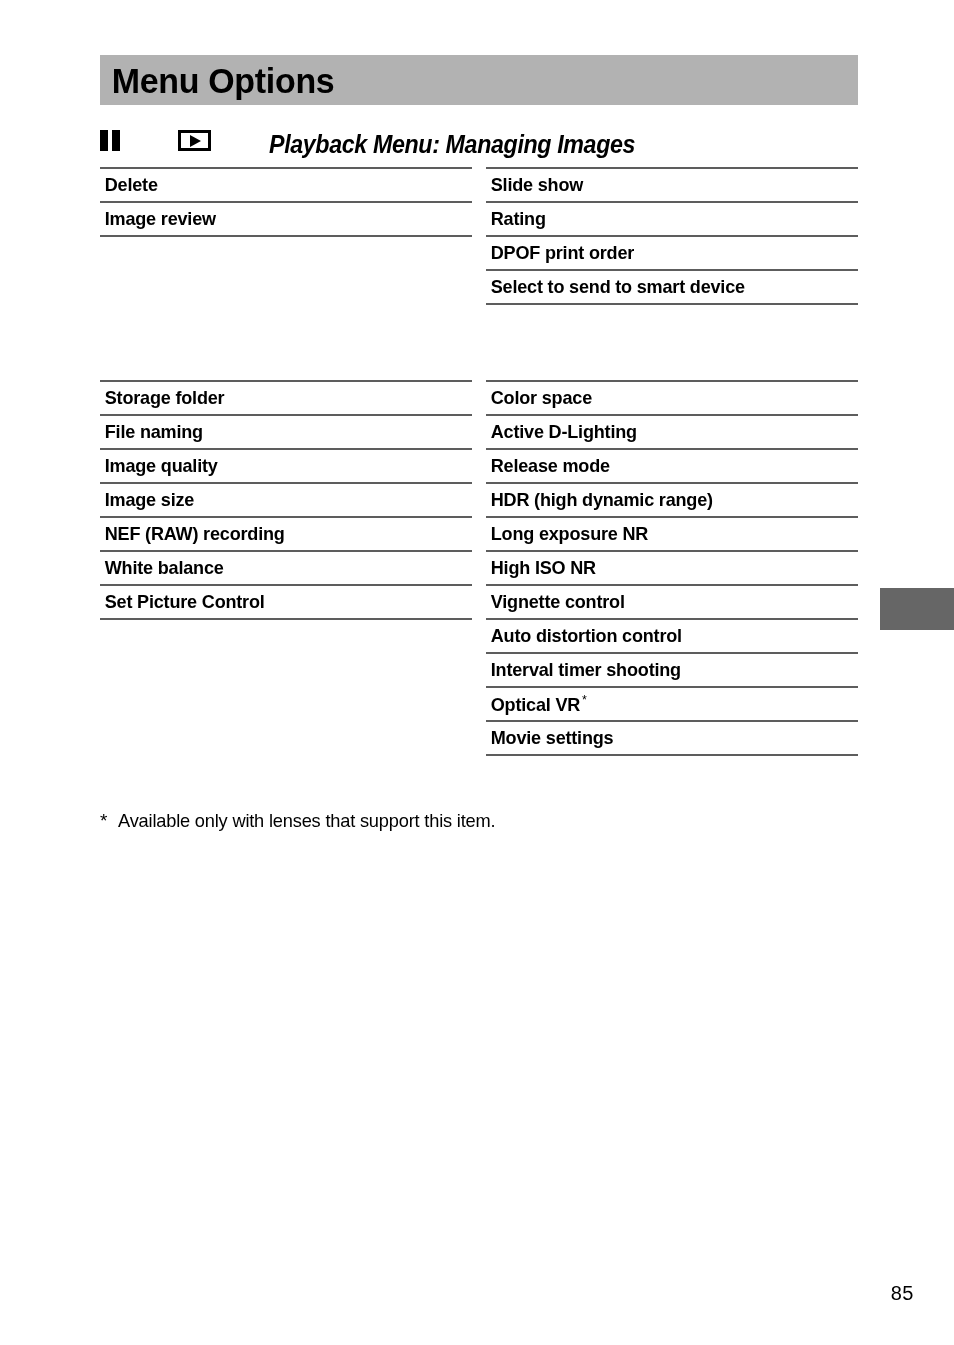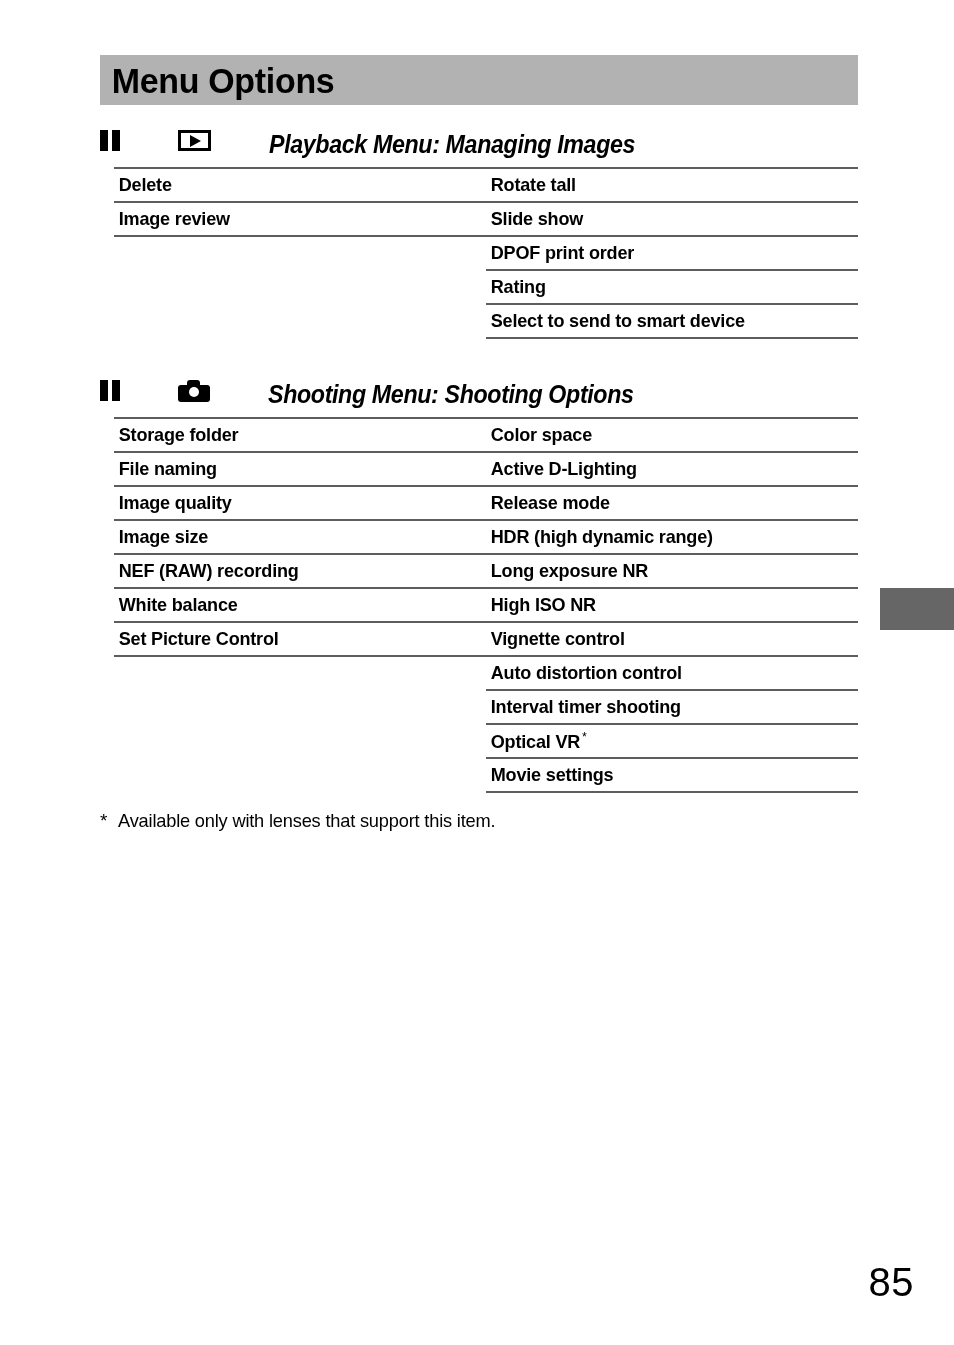--- a/index.html
+++ b/index.html
@@ -149,21 +149,21 @@
     top: 7px;
     width: 10px;
     height: 10px;
     background: #fff;
     border-radius: 50%;
   }
 
   
   .table-pair {
     display: flex;
-    justify-content: flex-end;
+    justify-content: space-between;
   }
   .col {
     width: 372px;
   }
   .rule-top {
     height: 2px;
     background: #5d5d5d;
     width: 100%;
   }
   .menu-row {
@@ -208,21 +208,21 @@
     transform: scaleX(0.96);
     transform-origin: left center;
     white-space: nowrap;
   }
 
   
   .page-number {
     position: absolute;
     right: 40px;
     bottom: 40px;
-    font-size: 40px;
+    font-size: 20px;
     color: #000;
     letter-spacing: 0.5px;
   }
 </style>
 </head>
 <body>
 
 <div class="page">
 
   <div class="edge-tab"></div>
@@ -245,52 +245,37 @@
         <div class="rule-top"></div>
       <div class="menu-row">
             <span class="row-label">Delete</span>
           </div>
           <div class="menu-row">
             <span class="row-label">Image review</span>
           </div>
         </div>
       <div class="col" id="s0-right">
         <div class="rule-top"></div>
-      <div class="menu-row">
-            <span class="row-label">Rotate tall</span>
-          </div>
           <div class="menu-row">
             <span class="row-label">Slide show</span>
           </div>
           <div class="menu-row">
+            <span class="row-label">Rating</span>
+          </div>
+          <div class="menu-row">
             <span class="row-label">DPOF print order</span>
-          </div>
-          <div class="menu-row">
-            <span class="row-label">Rating</span>
           </div>
           <div class="menu-row">
             <span class="row-label">Select to send to smart device</span>
           </div>
         </div>
     </div>
   </div>
 
   <div class="section" id="section-1" style="top:380px;">
-    <div class="section-heading">
-      <span class="bars-icon">
-          <i></i>
-          <i></i>
-        </span>
-      <span class="camera-icon">
-        <span class="hump"></span>
-          <span class="body"></span>
-          <span class="lens"></span>
-      </span>
-      <span class="heading-text">Shooting Menu: Shooting Options</span>
-    </div>
     <div class="table-pair">
       <div class="col" id="s1-left">
         <div class="rule-top"></div>
           <div class="menu-row">
             <span class="row-label">Storage folder</span>
           </div>
           <div class="menu-row">
             <span class="row-label">File naming</span>
           </div>
           <div class="menu-row">

